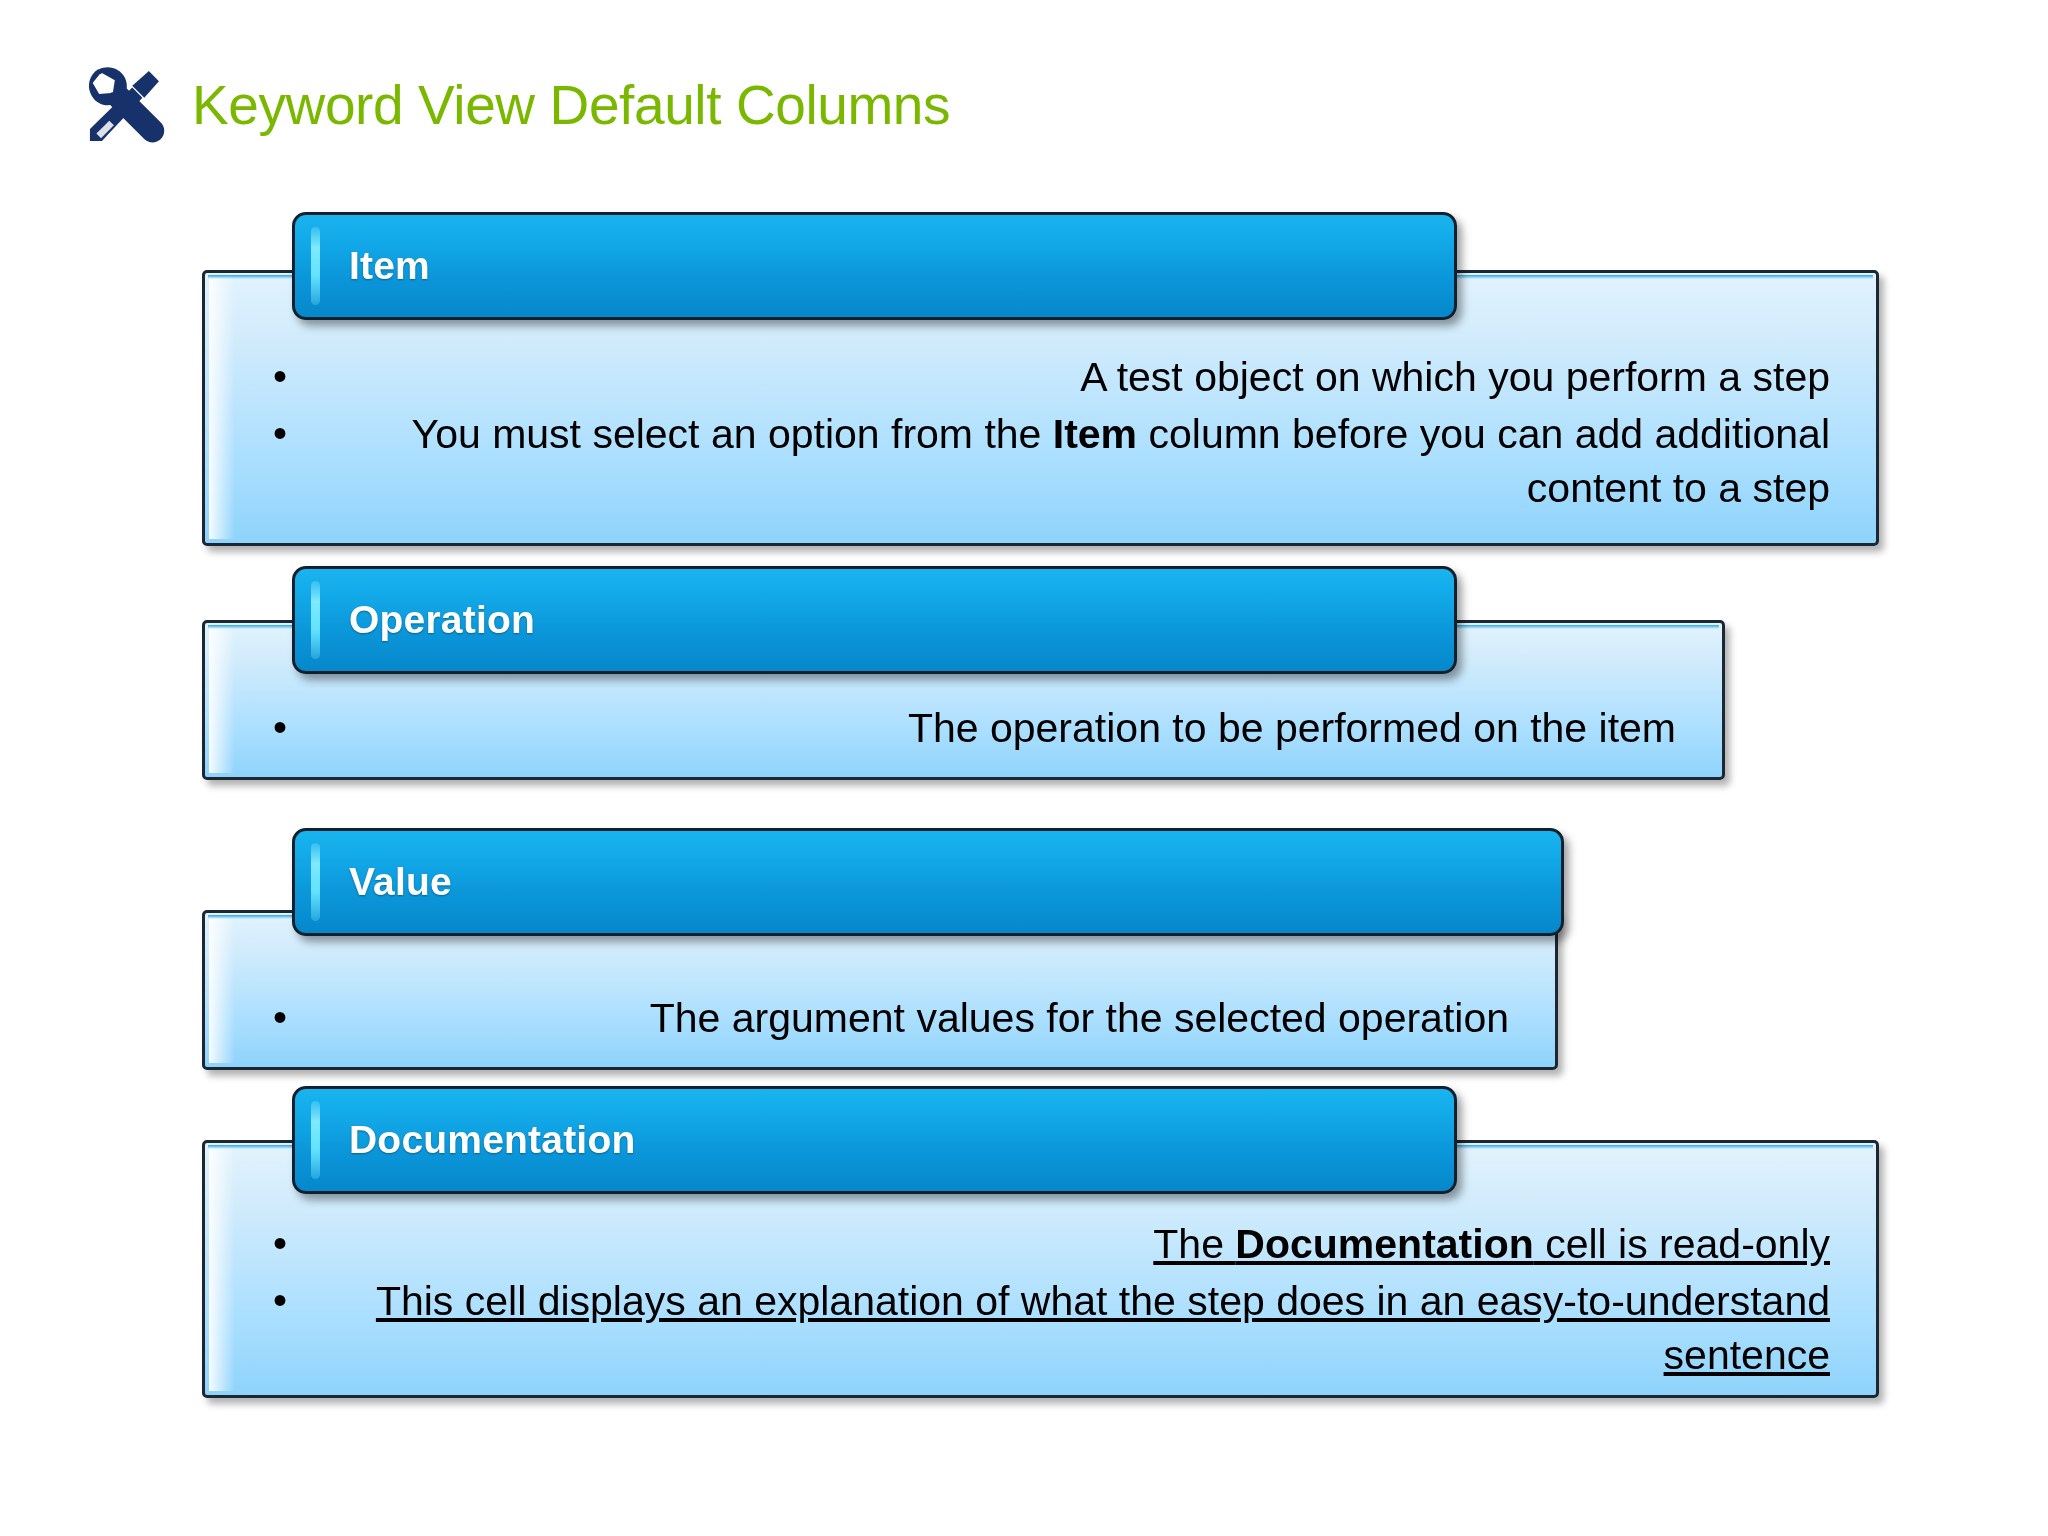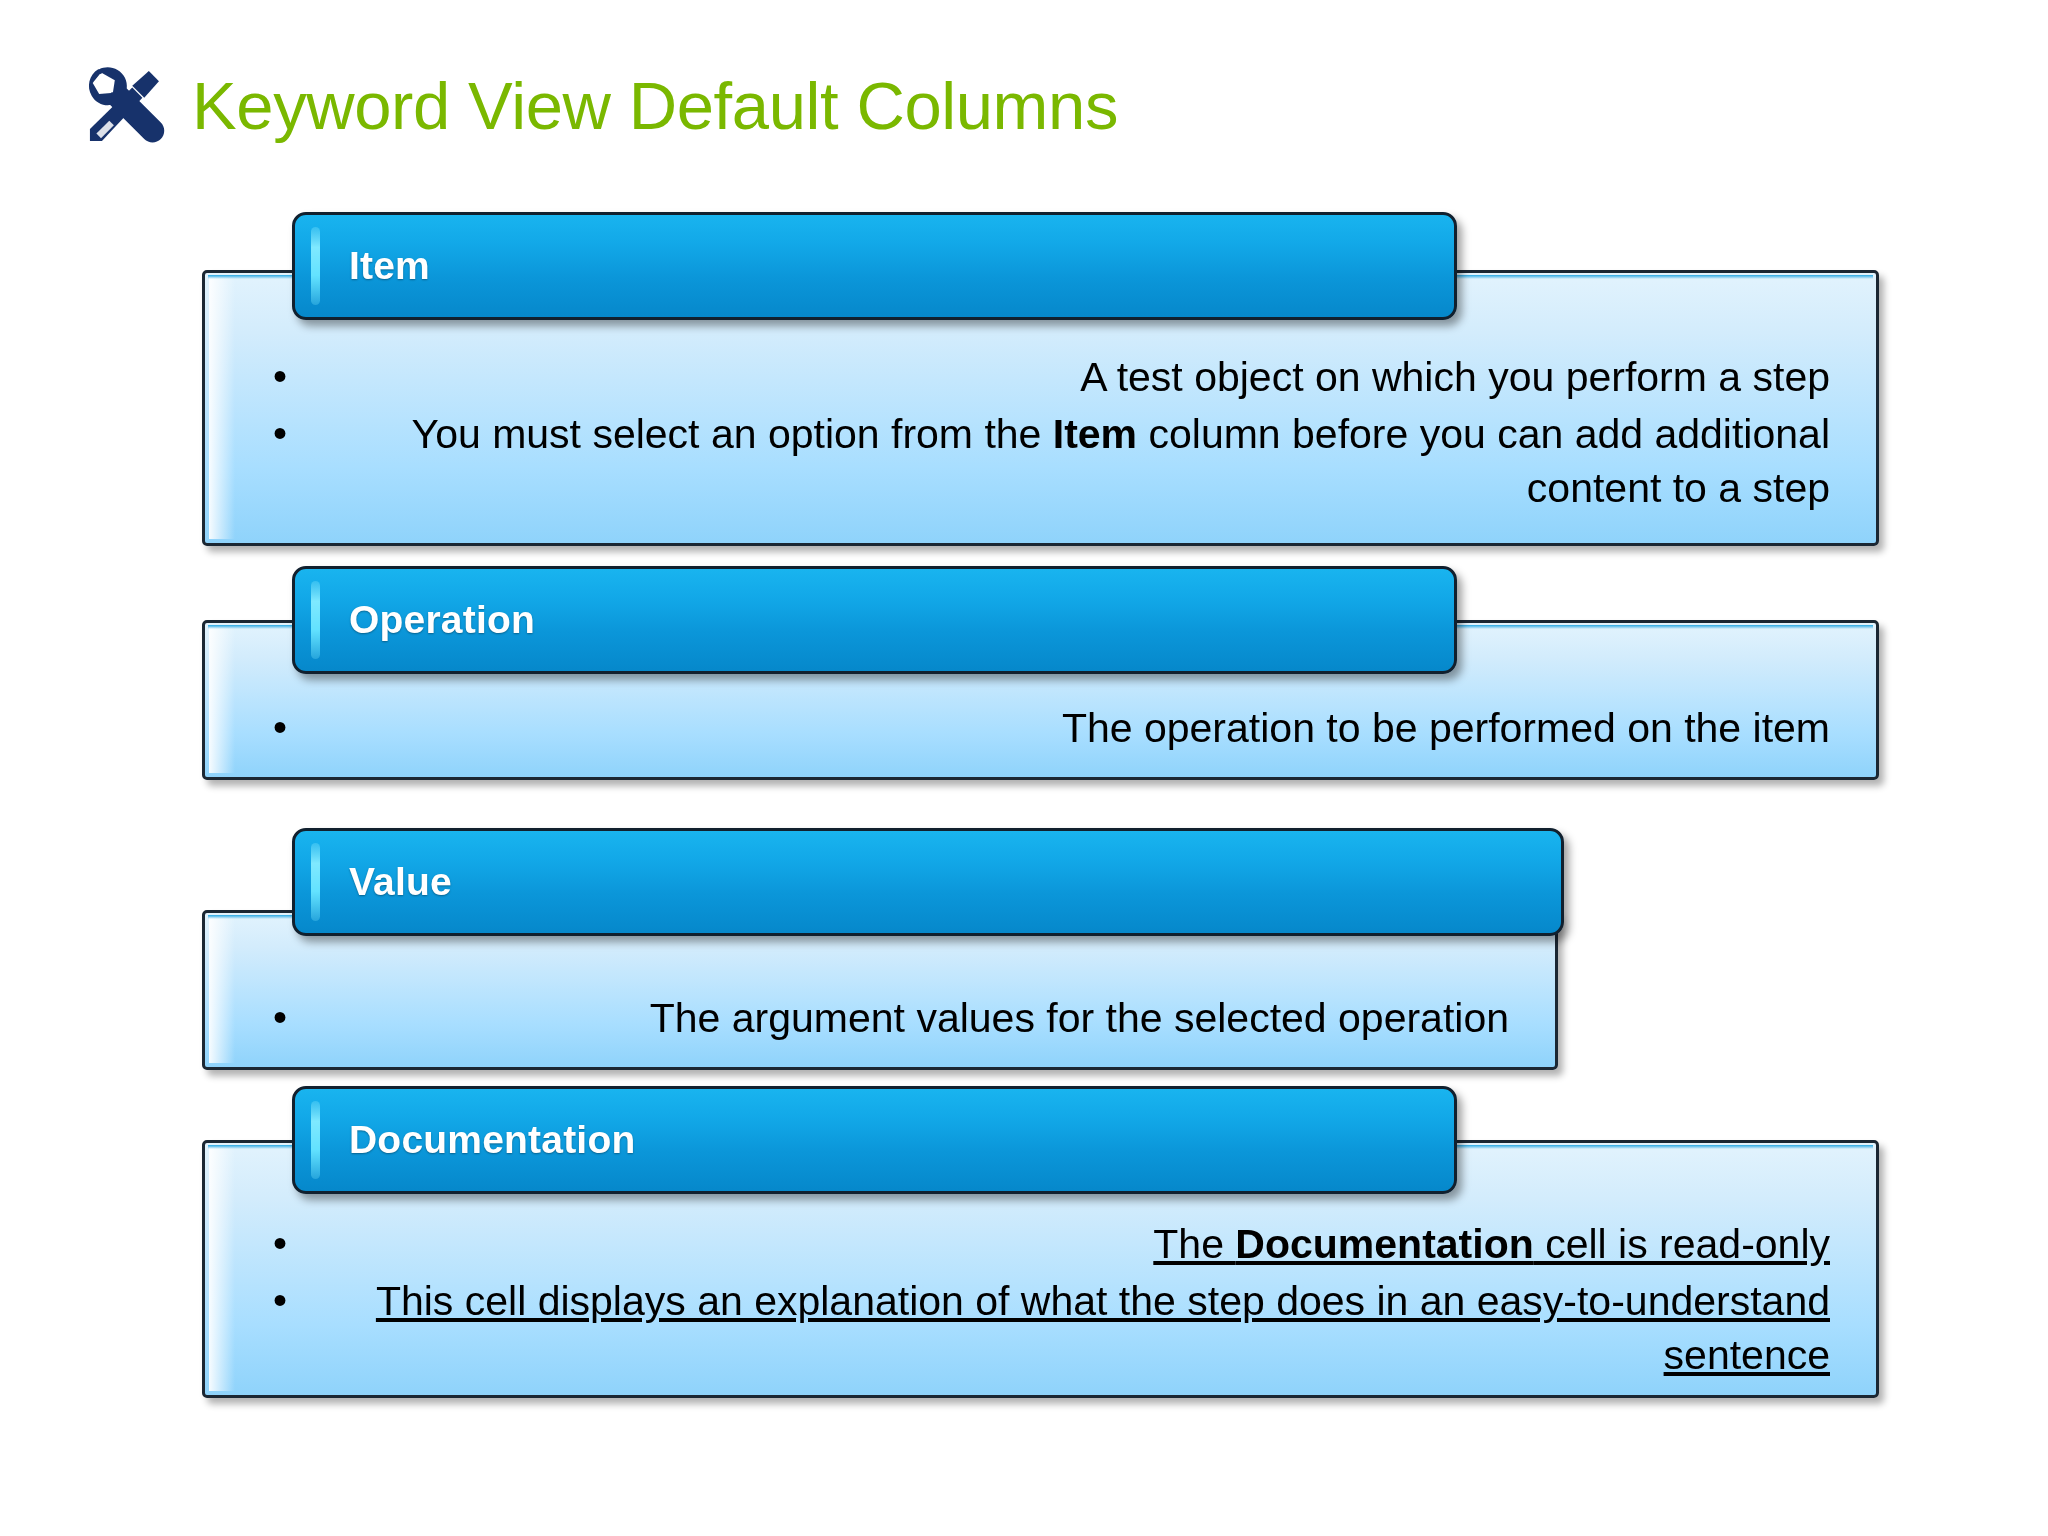--- a/index.html
+++ b/index.html
@@ -34,21 +34,21 @@
   }
   .title-icon {
     width: 92px;
     height: 92px;
     flex: 0 0 92px;
     position: relative;
     margin-right: 22px;
   }
   .title-icon svg { display: block; width: 92px; height: 92px; }
   .title-text {
-    font-size: 67px;
+    font-size: 55px;
     line-height: 1.05;
     color: #7ab800;
     font-weight: normal;
     letter-spacing: -0.4px;
     white-space: nowrap;
   }
 
   
   .cards {
     position: absolute;
@@ -168,21 +168,21 @@
   ul.bullets li b { font-weight: bold; }
 
   
   
   #card-item .card-head { top: 212px;  width: 1165px; height: 108px; }
   #card-item .card-body { top: 270px;  width: 1677px; height: 276px; }
   #card-item .body-inner { padding-top: 78px; }
 
   
   #card-operation .card-head { top: 566px; width: 1165px; height: 108px; }
-  #card-operation .card-body { top: 620px; width: 1677px; height: 160px; }
+  #card-operation .card-body { top: 620px; width: 1523px; height: 160px; }
   #card-operation .body-inner { padding-top: 79px; }
 
   
   #card-value .card-head { top: 828px; width: 1272px; height: 108px; }
   #card-value .card-body { top: 910px; width: 1356px; height: 160px; }
   #card-value .body-inner { padding-top: 79px; }
 
   
   #card-documentation .card-head { top: 1086px; width: 1165px; height: 108px; }
   #card-documentation .card-body { top: 1140px; width: 1677px; height: 258px; text-decoration: underline; }

